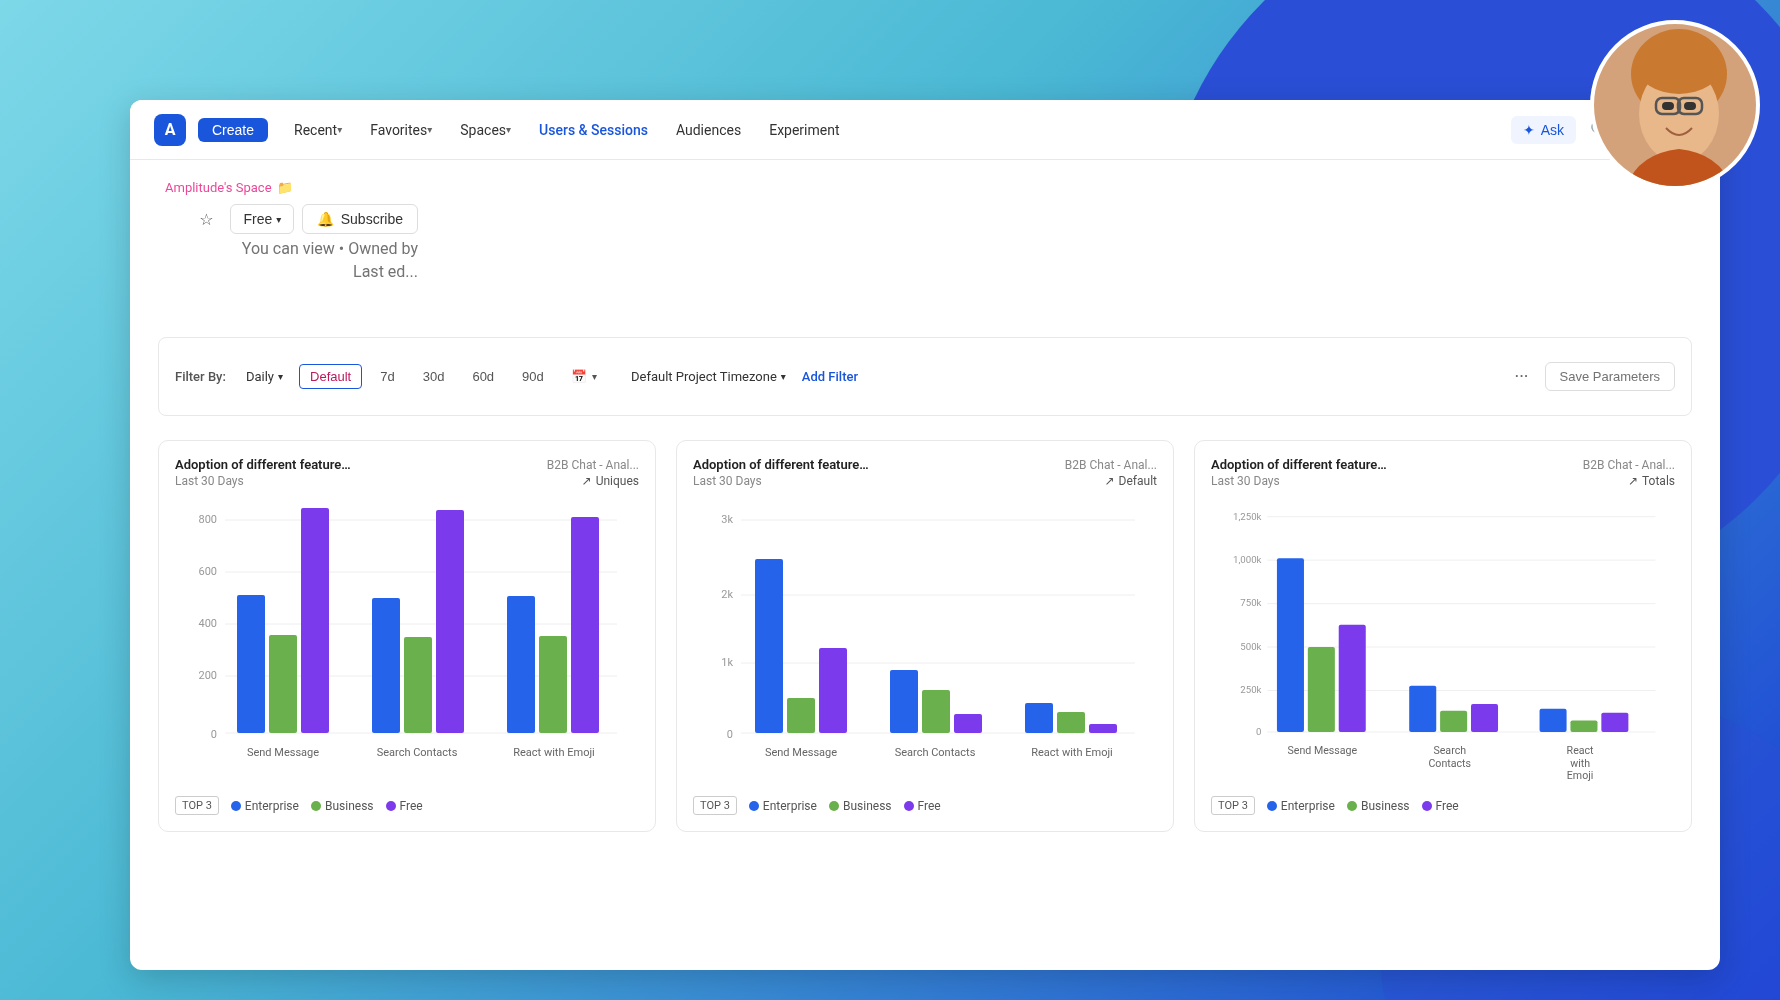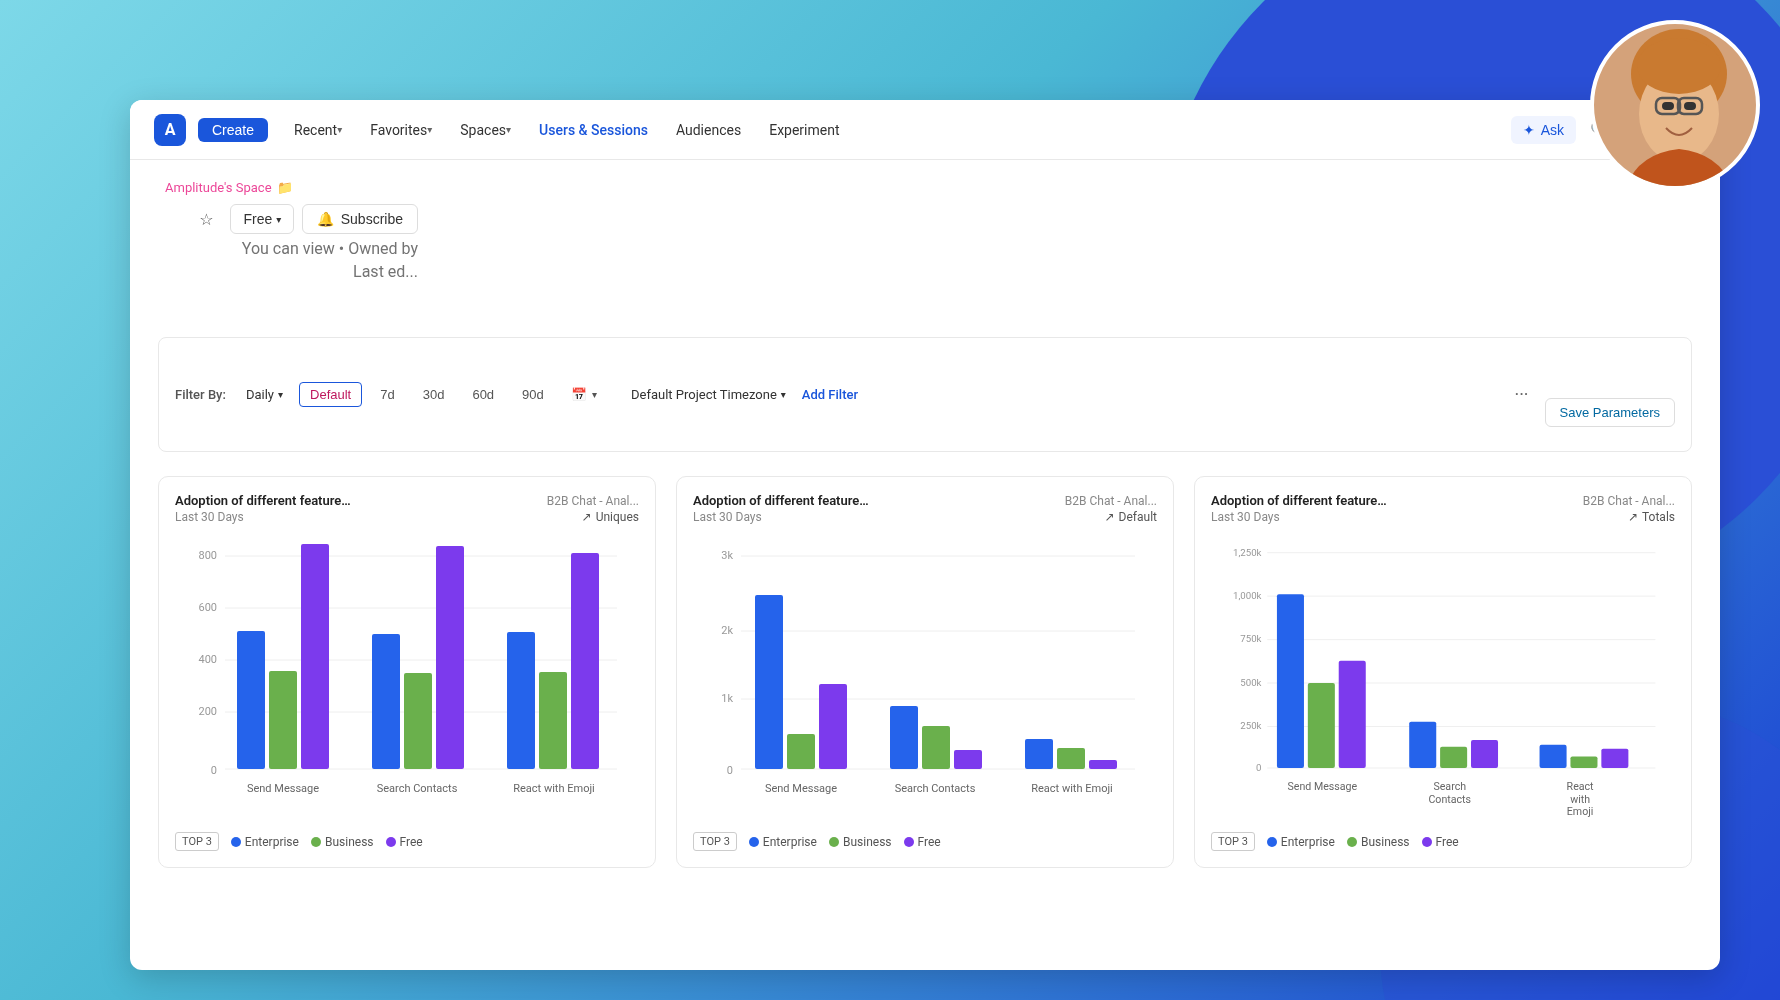--- a/index.html
+++ b/index.html
@@ -243,24 +243,23 @@
       font-size: 18px;
       color: #666;
       cursor: pointer;
       padding: 4px 8px;
     }
     .btn-save-params {
       padding: 6px 14px;
       border: 1px solid #ddd;
       border-radius: 6px;
       font-size: 13px;
-      color: #0369a1;
+      color: #737373;
       background: white;
       cursor: pointer;
-      margin-top: 36px;
     }
 
     
     .charts-grid {
       display: grid;
       grid-template-columns: repeat(3, 1fr);
       gap: 20px;
     }
     .chart-card {
       border: 1px solid #e8e8e8;

